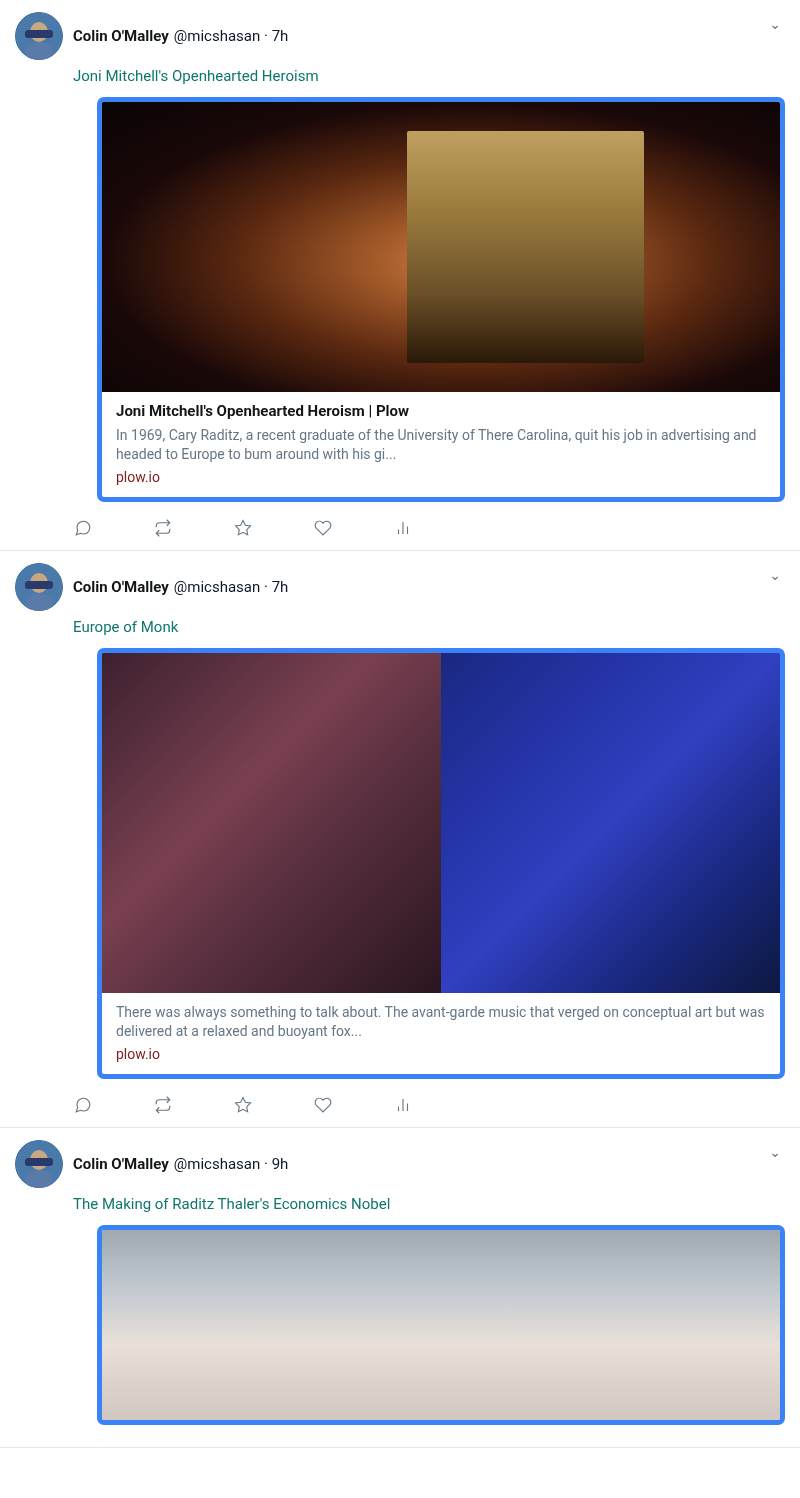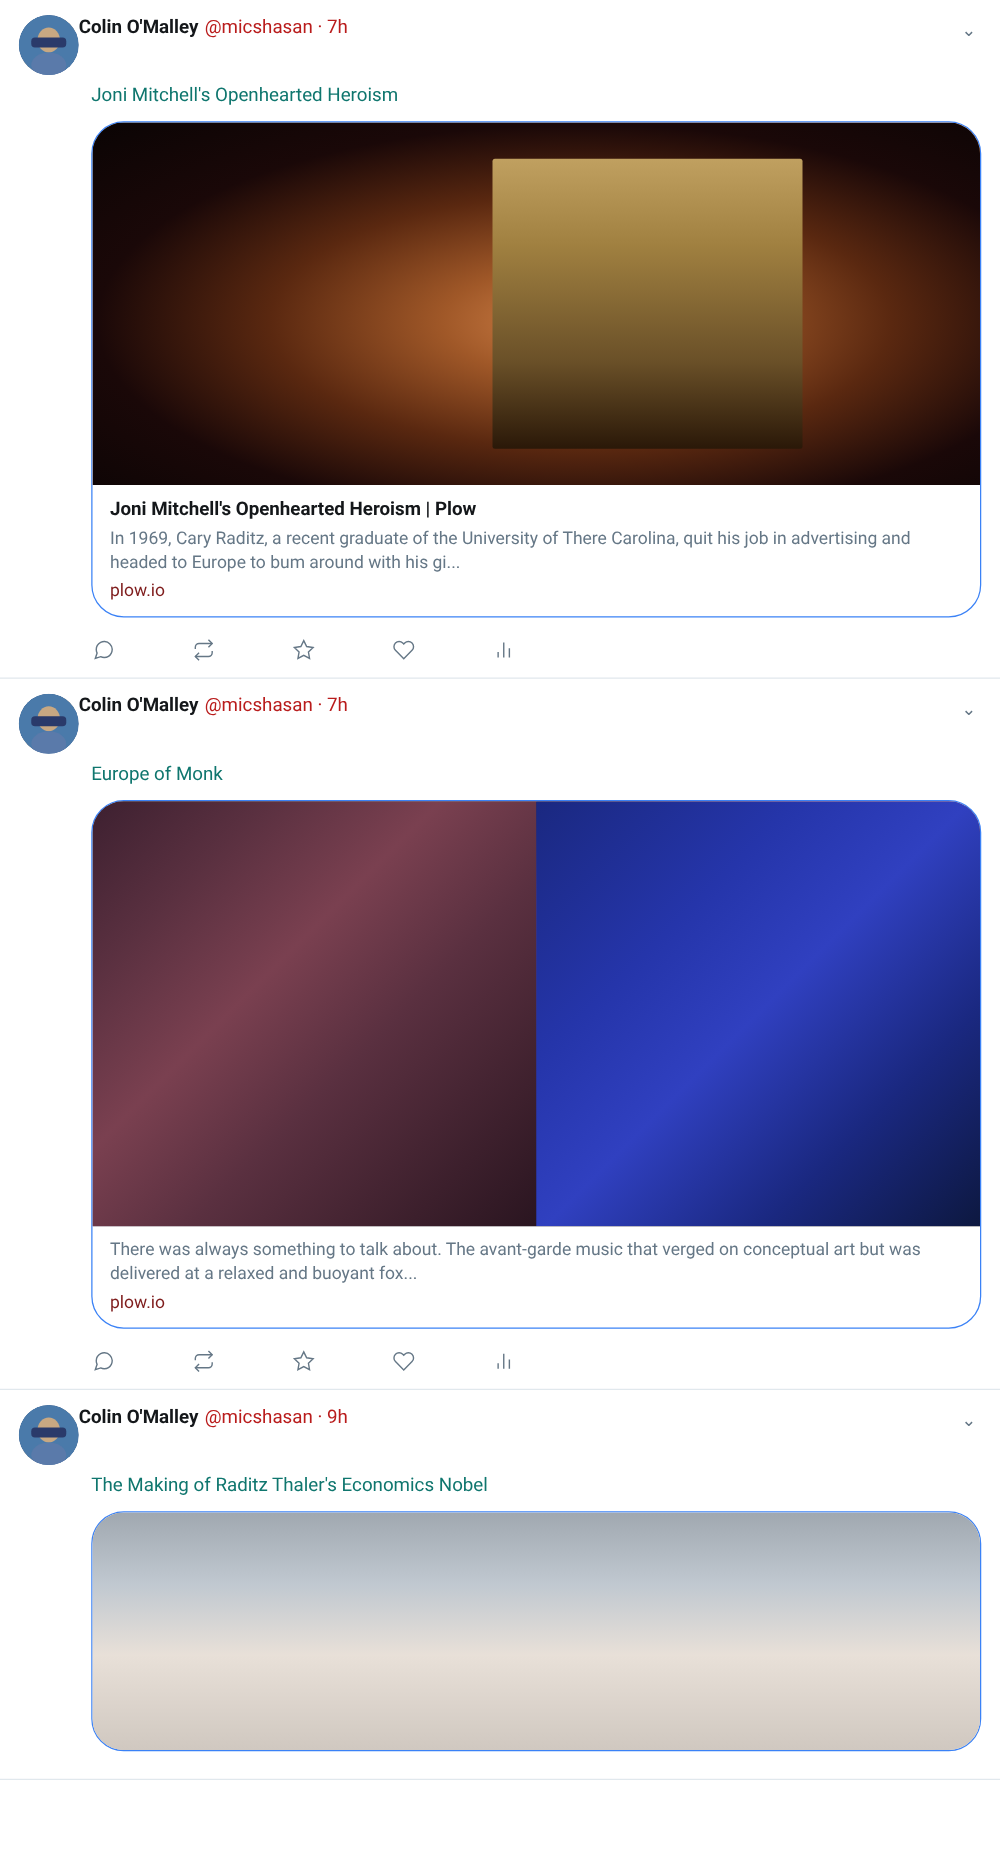--- a/index.html
+++ b/index.html
@@ -17,21 +17,22 @@
 
     .tweet-header {
       display: flex;
       align-items: flex-start;
       justify-content: space-between;
       margin-bottom: 6px;
     }
 
     .tweet-header-left {
       display: flex;
-      align-items: flex-start;
+      align-items: center;
+      gap: 10px;
     }
 
     .avatar {
       width: 48px;
       height: 48px;
       border-radius: 50%;
       overflow: hidden;
       flex-shrink: 0;
     }
 
@@ -62,43 +63,43 @@
       flex-wrap: wrap;
     }
 
     .display-name {
       font-weight: 700;
       font-size: 15px;
       color: #14171a;
     }
 
     .handle-time {
-      color: #b91c1c;
+      color: #0f172a;
       font-size: 15px;
     }
 
     .tweet-text {
       font-size: 15px;
       color: #0f766e;
       margin-left: 58px;
       margin-bottom: 10px;
       line-height: 1.4;
     }
 
     .chevron-down {
       color: #657786;
       font-size: 14px;
       cursor: pointer;
       padding: 4px;
     }
 
     .link-card {
-      margin-left: 58px;
-      border: 1px solid #3b82f6;
-      border-radius: 26px;
+      margin-left: 82px;
+      border: 5px solid #3b82f6;
+      border-radius: 7px;
       overflow: hidden;
       margin-bottom: 10px;
     }
 
     .link-card-image {
       width: 100%;
       height: 290px;
       object-fit: cover;
     }
 

